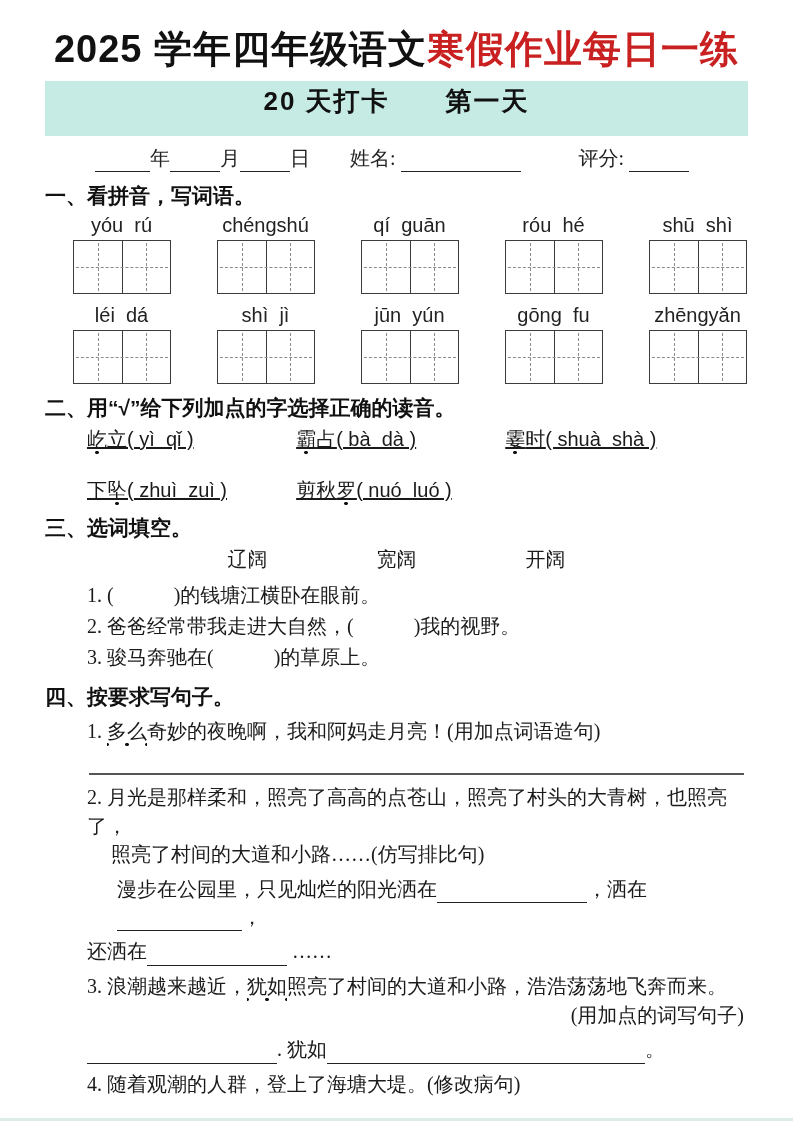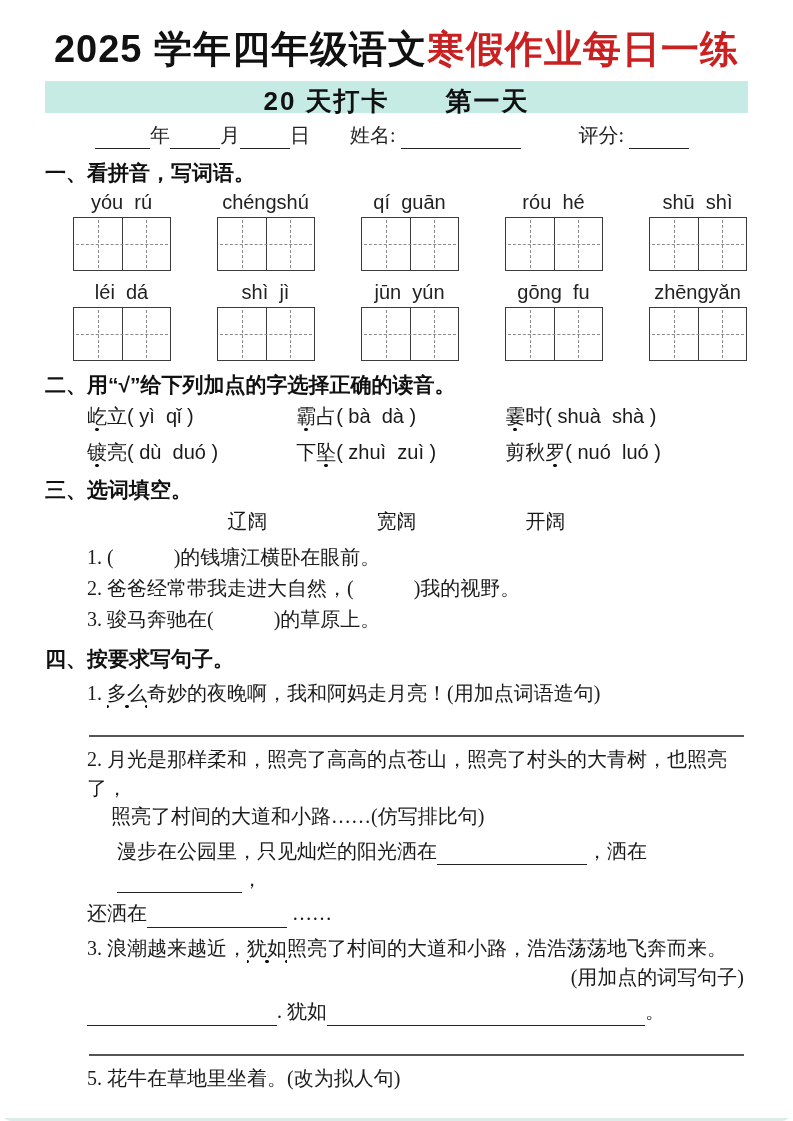--- a/index.html
+++ b/index.html
@@ -5,38 +5,37 @@
   html,body{margin:0;padding:0;background:#ffffff;}
   .page{
     position:relative;
     width:793px;height:1121px;
     box-sizing:border-box;
     padding:24px 45px 0 45px;
     background:#ffffff;
     font-family:"Liberation Serif", serif;
     color:#1a1a1a;
     overflow:hidden;
-    border-radius:12px;
   }
   .pre{white-space:pre-wrap;}
 
   
   .title{
     margin:0 0 6px 0;
     text-align:center;
     font-family:"Liberation Sans", sans-serif;
     font-weight:bold;
     font-size:38px;
     letter-spacing:1px;
     color:#111;
     white-space:nowrap;
   }
   .title .red{color:#c92121;}
   .banner{
-    height:32px;line-height:40px;
+    height:55px;line-height:40px;
     background:#c6eae4;
     text-align:center;
     font-family:"Liberation Sans", sans-serif;
     font-weight:bold;
     font-size:26px;
     letter-spacing:2px;
     color:#111;
     margin-bottom:9px;
   }
   .meta{
@@ -102,24 +101,25 @@
     background-size:1em 5px;
     background-repeat:repeat-x;
     background-position:50% 100%;
     padding-bottom:5px;
   }
 
   
   .s2-grid{
     display:grid;
     grid-template-columns:1.12fr 1.12fr 1.3fr;
-    row-gap:9px;
+    row-gap:24px;
     padding-left:42px;
     font-size:20px;
     margin:4px 0 6px 0;
+    text-decoration:underline;
   }
   .reading{font-family:"Liberation Sans", sans-serif;font-size:20px;}
 
   
   .word-bank{
     display:flex;justify-content:center;gap:109px;
     font-size:20px;margin:3px 0 7px 0;
   }
   .s3-item{font-size:20px;line-height:1.55;}
 
@@ -231,21 +231,20 @@
       </div>
     </div>
   </div>
 
   <div>
     <div class="sec-heading">二、用“√”给下列加点的字选择正确的读音。</div>
     <div class="s2-grid">
       <div><span></span><span class="dot-under">屹</span><span>立</span><span class="reading pre">( yì  qǐ )</span></div>
       <div><span></span><span class="dot-under">霸</span><span>占</span><span class="reading pre">( bà  dà )</span></div>
       <div><span></span><span class="dot-under">霎</span><span>时</span><span class="reading pre">( shuà  shà )</span></div>
-      <div><span></span><span class="dot-under">镀</span><span>亮</span><span class="reading pre">( dù  duó )</span></div>
       <div><span>下</span><span class="dot-under">坠</span><span></span><span class="reading pre">( zhuì  zuì )</span></div>
       <div><span>剪秋</span><span class="dot-under">罗</span><span></span><span class="reading pre">( nuó  luó )</span></div>
     </div>
   </div>
 
   <div>
     <div class="sec-heading">三、选词填空。</div>
     <div class="word-bank">
       <span>辽阔</span>
       <span>宽阔</span>
@@ -264,20 +263,21 @@
 
     <div class="s4-line indent">2. 月光是那样柔和，照亮了高高的点苍山，照亮了村头的大青树，也照亮了，</div>
     <div class="s4-line indent" style="padding-left:66px;margin-top:0">照亮了村间的大道和小路……(仿写排比句)</div>
     <div class="s4-line fill-indent"><span>漫步在公园里，只见灿烂的阳光洒在</span><span class="blank b150"></span><span>，洒在</span><span class="blank b125"></span><span>，</span></div>
     <div class="s4-line indent"><span>还洒在</span><span class="blank b140"></span> <span>……</span></div>
 
     <div class="s4-line indent"><span>3. 浪潮越来越近，</span><span class="dot-under">犹如</span><span>照亮了村间的大道和小路，浩浩荡荡地飞奔而来。</span></div>
     <div class="note-right">(用加点的词写句子)</div>
     <div class="s4-line indent"><span class="blank b190"></span><span>. 犹如</span><span class="blank b318"></span><span>。</span></div>
 
+    <div class="s4-line indent">4. 随着观潮的人群，登上了海塘大堤。(修改病句)</div>
     <div class="ans-line"></div>
 
     <div class="s4-line indent">5. 花牛在草地里坐着。(改为拟人句)</div>
 
   </div>
 
   <div class="bottom-strip"></div>
 </div>
 
 </body></html>

